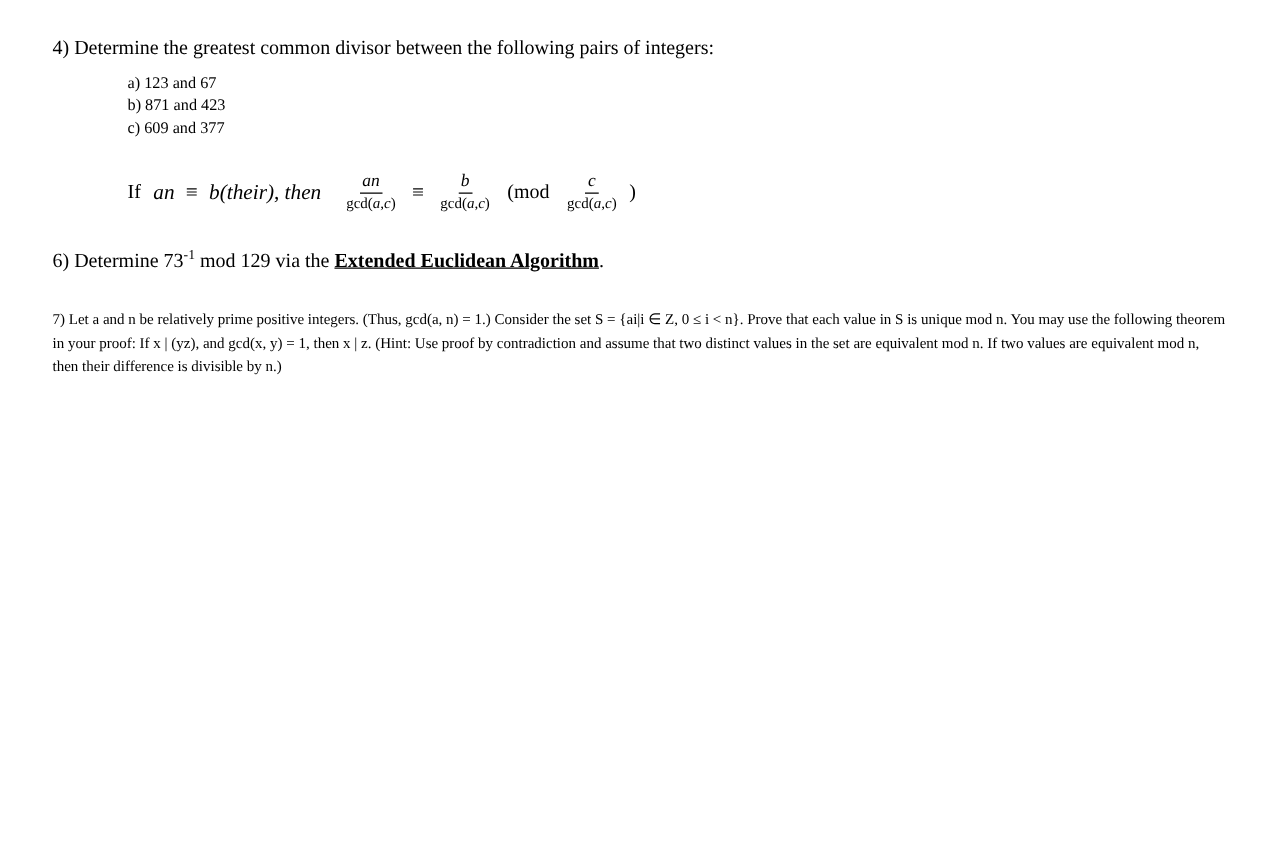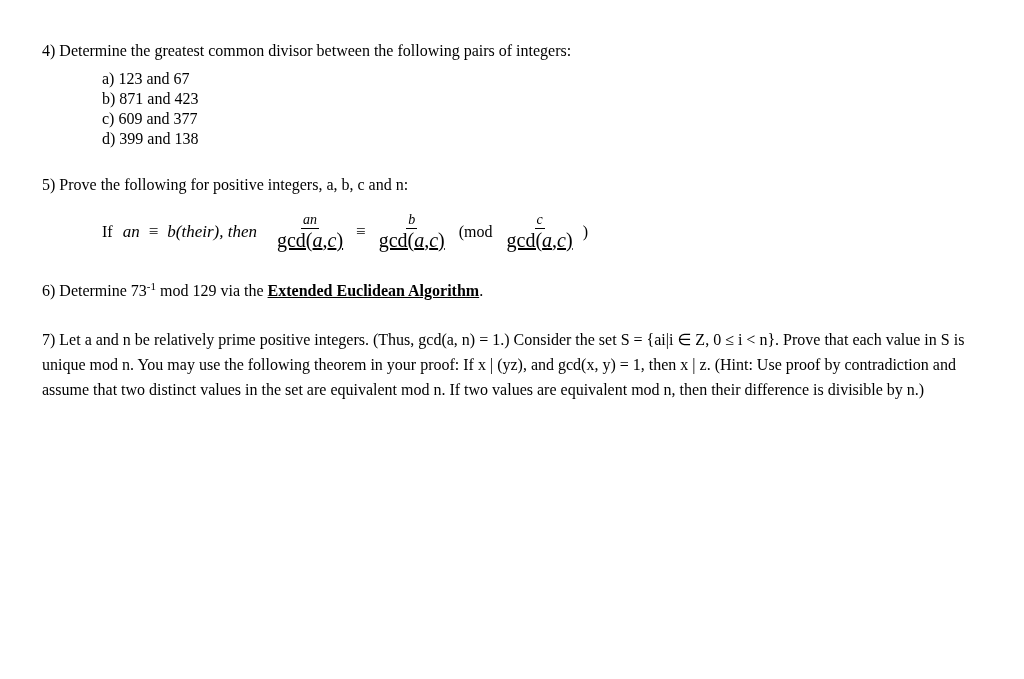--- a/index.html
+++ b/index.html
@@ -13,40 +13,40 @@
       font-family: "Times New Roman", Times, serif;
       font-size: 16px;
       color: #000000;
       width: 1024px;
       min-height: 679px;
       padding: 30px 40px;
     }
 
     .content-area {
       max-width: 940px;
-      margin: 12px auto;
+      margin: 0 auto;
     }
 
     .problem {
       margin-bottom: 28px;
     }
 
     .problem-title {
       font-size: 16px;
       margin-bottom: 10px;
     }
 
     .sublist {
       margin-left: 60px;
       margin-top: 6px;
     }
 
     .sublist-item {
       margin-bottom: 2px;
-      font-size: 16px;
+      font-size: 13px;
     }
 
     .math-line {
       display: flex;
       align-items: center;
       margin: 18px 0 18px 60px;
       font-size: 16px;
       gap: 6px;
     }
 
@@ -66,22 +66,21 @@
     .fraction .num {
       border-bottom: 1px solid #000;
       padding: 0 2px;
       text-align: center;
       font-size: 14px;
     }
 
     .fraction .den {
       padding: 0 2px;
       text-align: center;
-      font-size: 20px;
-      text-decoration: underline;
+      font-size: 12px;
     }
 
     .equiv-sign {
       font-size: 17px;
       margin: 0 3px;
     }
 
     .problem-7 {
       margin-bottom: 0;
     }
@@ -90,21 +89,21 @@
       vertical-align: super;
       font-size: 11px;
     }
 
     .underline {
       text-decoration: underline;
       font-weight: bold;
     }
 
     p.body-text {
-      font-size: 16px;
+      font-size: 12px;
       line-height: 1.55;
     }
 
     .spacing-top {
       margin-top: 18px;
     }
   </style>
 </head>
 <body>
 
@@ -115,28 +114,24 @@
     <div class="sublist">
       <div class="sublist-item">
         <span>a) </span><span>123 and 67</span>
       </div>
       <div class="sublist-item">
         <span>b) </span><span>871 and 423</span>
       </div>
       <div class="sublist-item">
         <span>c) </span><span>609 and 377</span>
       </div>
-      <div class="sublist-item">
-        <span>d) </span><span>399 and 138</span>
-      </div>
     </div>
   </div>
 
   <div class="problem">
-    <div class="problem-title">5) Prove the following for positive integers, a, b, c and n:</div>
     <div class="math-line">
       <span>If&nbsp;</span>
       <span class="italic-math"><i>an</i></span>
       <span class="equiv-sign">≡</span>
       <span class="italic-math"><i>b</i>(<i>their</i>), then</span>
       &nbsp;
       <span class="fraction">
         <span class="num"><i>an</i></span>
         <span class="den">gcd(<i>a</i>,<i>c</i>)</span>
       </span>

